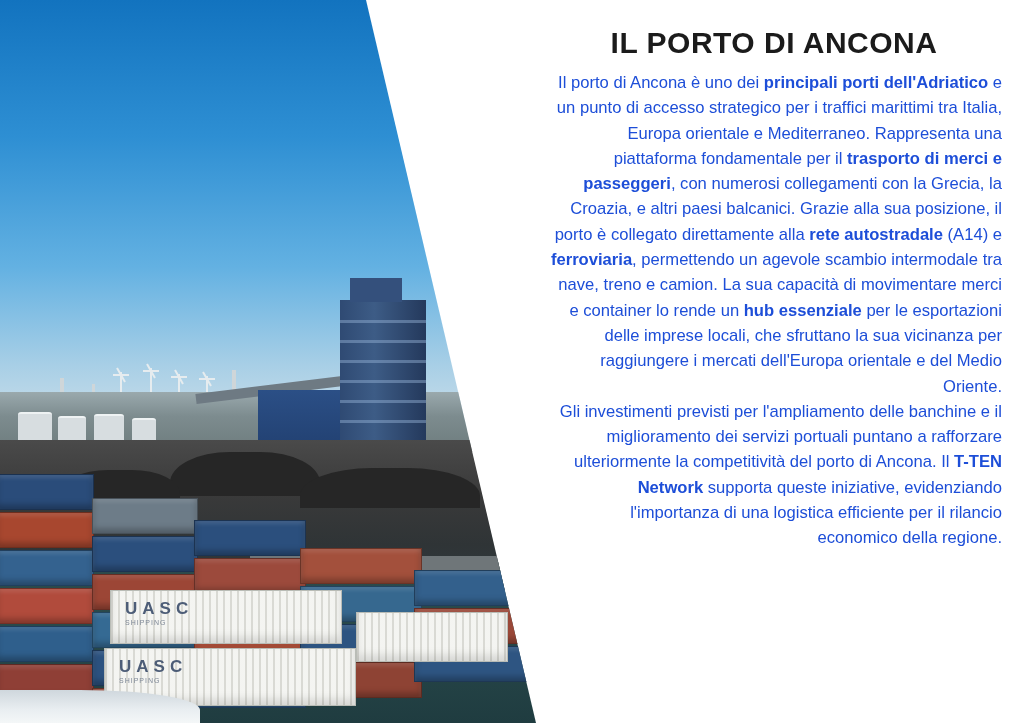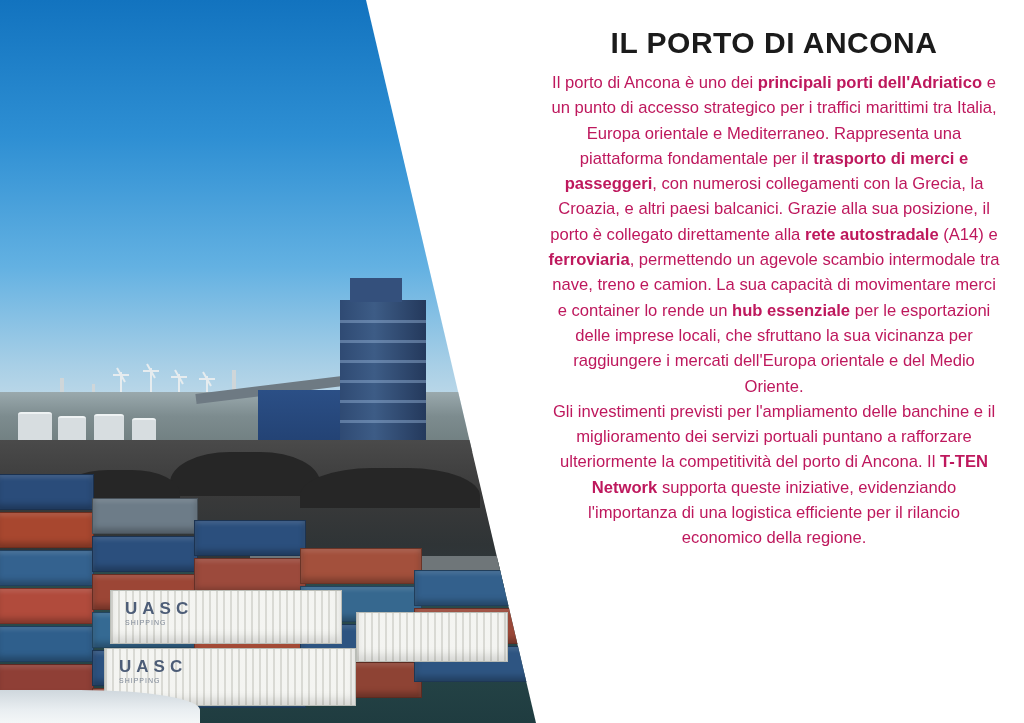--- a/index.html
+++ b/index.html
@@ -197,24 +197,24 @@
   }
   .title {
     text-align: center;
     font-size: 30px;
     font-weight: bold;
     letter-spacing: 0.5px;
     color: #1b1b1b;
     margin: 8px 0 10px 0;
   }
   .body-text {
-    text-align: center;
+    text-align: right;
     font-size: 16.6px;
     line-height: 1.525;
-    color: #be185d;
+    color: #1d4ed8;
   }
   .body-text b { font-weight: bold; }
   .body-text p { margin: 0; }
 </style>
 </head>
 <body>
 
 <div class="page">
 
   <div class="photo">

